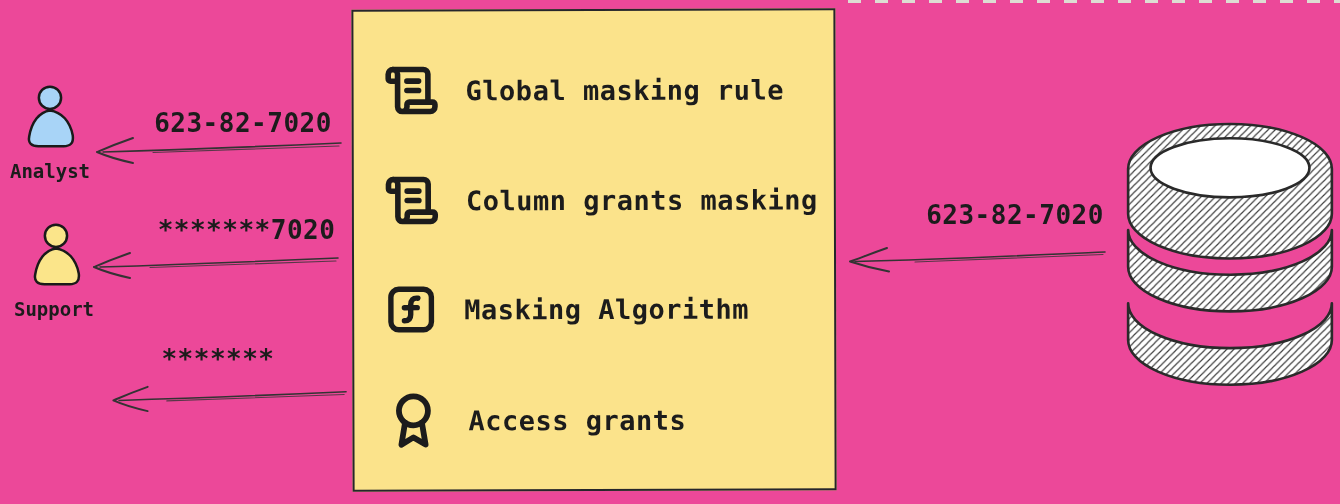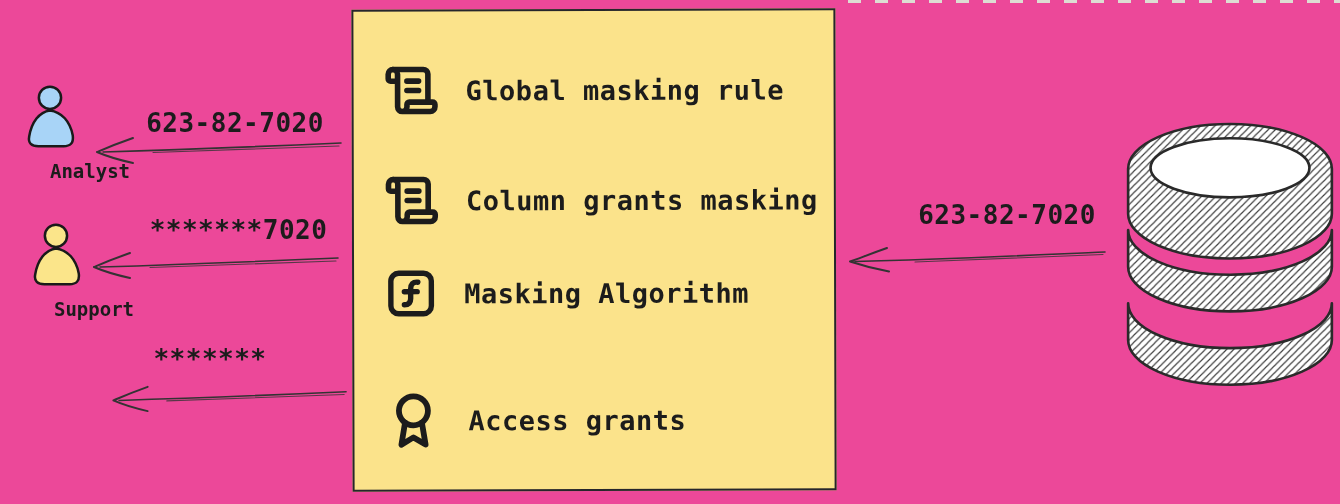--- a/index.html
+++ b/index.html
@@ -41,21 +41,21 @@
   }
   .rule-row .row-icon { flex: 0 0 auto; display: block; }
   .rule-label {
     font-size: 27px;
     font-weight: 700;
     letter-spacing: 0.5px;
     color: var(--ink, #1c1c1c);
   }
   .row-1 { top: 49px; }
   .row-2 { top: 159px; }
-  .row-3 { top: 252px; }
+  .row-3 { top: 268px; }
   .row-4 { top: 379px; }
   .icon-stroke {
     fill: none;
     stroke: var(--ink, #1c1c1c);
     stroke-width: 2.4;
     stroke-linecap: round;
     stroke-linejoin: round;
   }
 
   
@@ -65,21 +65,20 @@
   .persona-analyst .person-fill { fill: var(--analyst_fill, #a8d4f7); }
   .persona-support .person-fill { fill: var(--support_fill, #fbe58a); }
   .persona-developer .person-fill { fill: var(--developer_fill, #cdd3da); }
   .persona-label {
     position: absolute;
     font-size: 19px;
     font-weight: 700;
     text-align: center;
     color: var(--ink, #1c1c1c);
     white-space: nowrap;
-    margin-left: 40px;
   }
 
   
   .arrow { position: absolute; }
   .arrow path {
     fill: none;
     stroke: var(--arrow_ink, #333);
     stroke-linecap: round;
     stroke-linejoin: round;
   }
@@ -87,20 +86,21 @@
   .arrow .shaft2 { stroke-width: 1.1; opacity: 0.8; }
   .arrow .head { stroke-width: 2; }
   .value-label {
     position: absolute;
     font-size: 26px;
     font-weight: 700;
     letter-spacing: 0.5px;
     text-align: center;
     color: var(--ink, #1c1c1c);
     white-space: nowrap;
+    margin-left: 8px;
   }
 
   
   .database { position: absolute; left: 1126px; top: 122px; }
   .db-outline { stroke: var(--db_ink, #2a2a2a); stroke-width: 2.6; stroke-linejoin: round; }
 </style>
 </head>
 <body>
 
 <div class="canvas">

